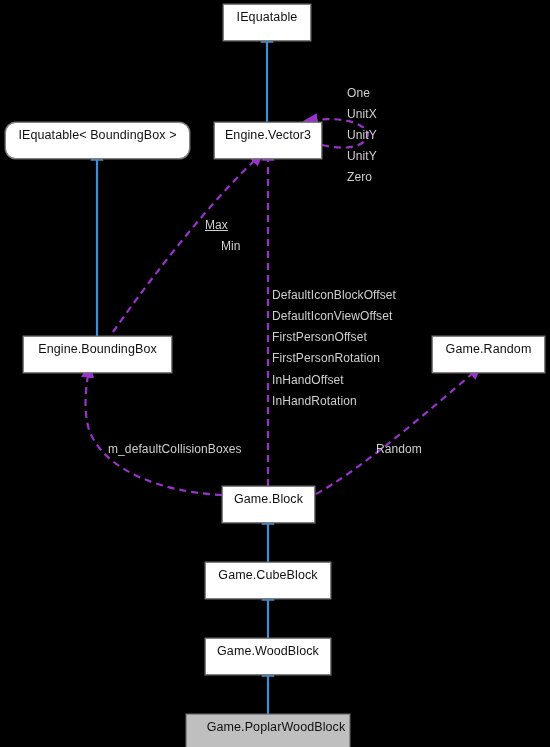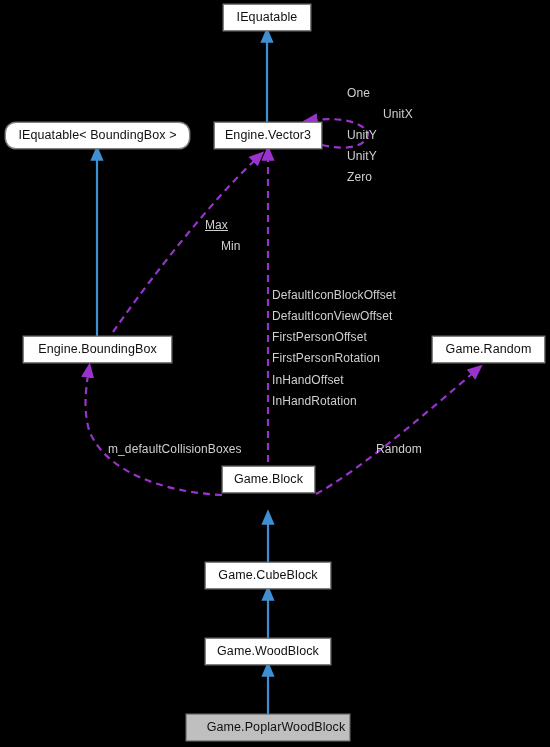--- a/index.html
+++ b/index.html
@@ -27,21 +27,21 @@
     pointer-events: none;
   }
   .node {
     position: absolute;
     box-sizing: border-box;
     background: #ffffff;
     border: 1px solid #808080;
     color: #101010;
     font-size: 12.5px;
     line-height: 25px;
-    height: 27px;
+    height: 37px;
     text-align: center;
     white-space: nowrap;
     letter-spacing: 0.1px;
     box-shadow: 0 0 0 0.5px #6e6e6e;
   }
   .node.current {
     background: #bfbfbf;
     border-color: #8a8a8a;
   }
   .edge-label {
@@ -103,38 +103,38 @@
   </div>
 
   <div class="node" style="left:23px; top:336px; width:149px;">
     <span>Engine.BoundingBox</span>
   </div>
 
   <div class="node" style="left:432px; top:336px; width:113px;">
     <span>Game.Random</span>
   </div>
 
-  <div class="node" style="left:222px; top:466px; width:93px;">
+  <div class="node" style="left:222px; top:486px; width:93px;">
     <span>Game.Block</span>
   </div>
 
   <div class="node" style="left:205px; top:638px; width:126px;">
     <span>Game.WoodBlock</span>
   </div>
 
   <div class="node" style="left:205px; top:562px; width:126px;">
     <span>Game.CubeBlock</span>
   </div>
 
   <div class="node current" style="left:186px; top:714px; width:164px;padding-left:16px;">
     <span>Game.PoplarWoodBlock</span>
   </div>
 
   <div class="edge-label" style="left:347px; top:87px;">One</div>
-  <div class="edge-label" style="left:347px; top:108px;margin-left:36px;">UnitX</div>
+  <div class="edge-label" style="left:347px; top:108px;">UnitX</div>
   <div class="edge-label" style="left:347px; top:129px;">UnitY</div>
   <div class="edge-label" style="left:347px; top:150px;">UnitY</div>
   <div class="edge-label" style="left:347px; top:171px;">Zero</div>
 
   <div class="edge-label" style="left:205px; top:219px;text-decoration:underline;">Max</div>
   <div class="edge-label" style="left:221px; top:240px;">Min</div>
 
   <div class="edge-label" style="left:272px; top:289px;">DefaultIconBlockOffset</div>
   <div class="edge-label" style="left:272px; top:310px;">DefaultIconViewOffset</div>
   <div class="edge-label" style="left:272px; top:331px;">FirstPersonOffset</div>

